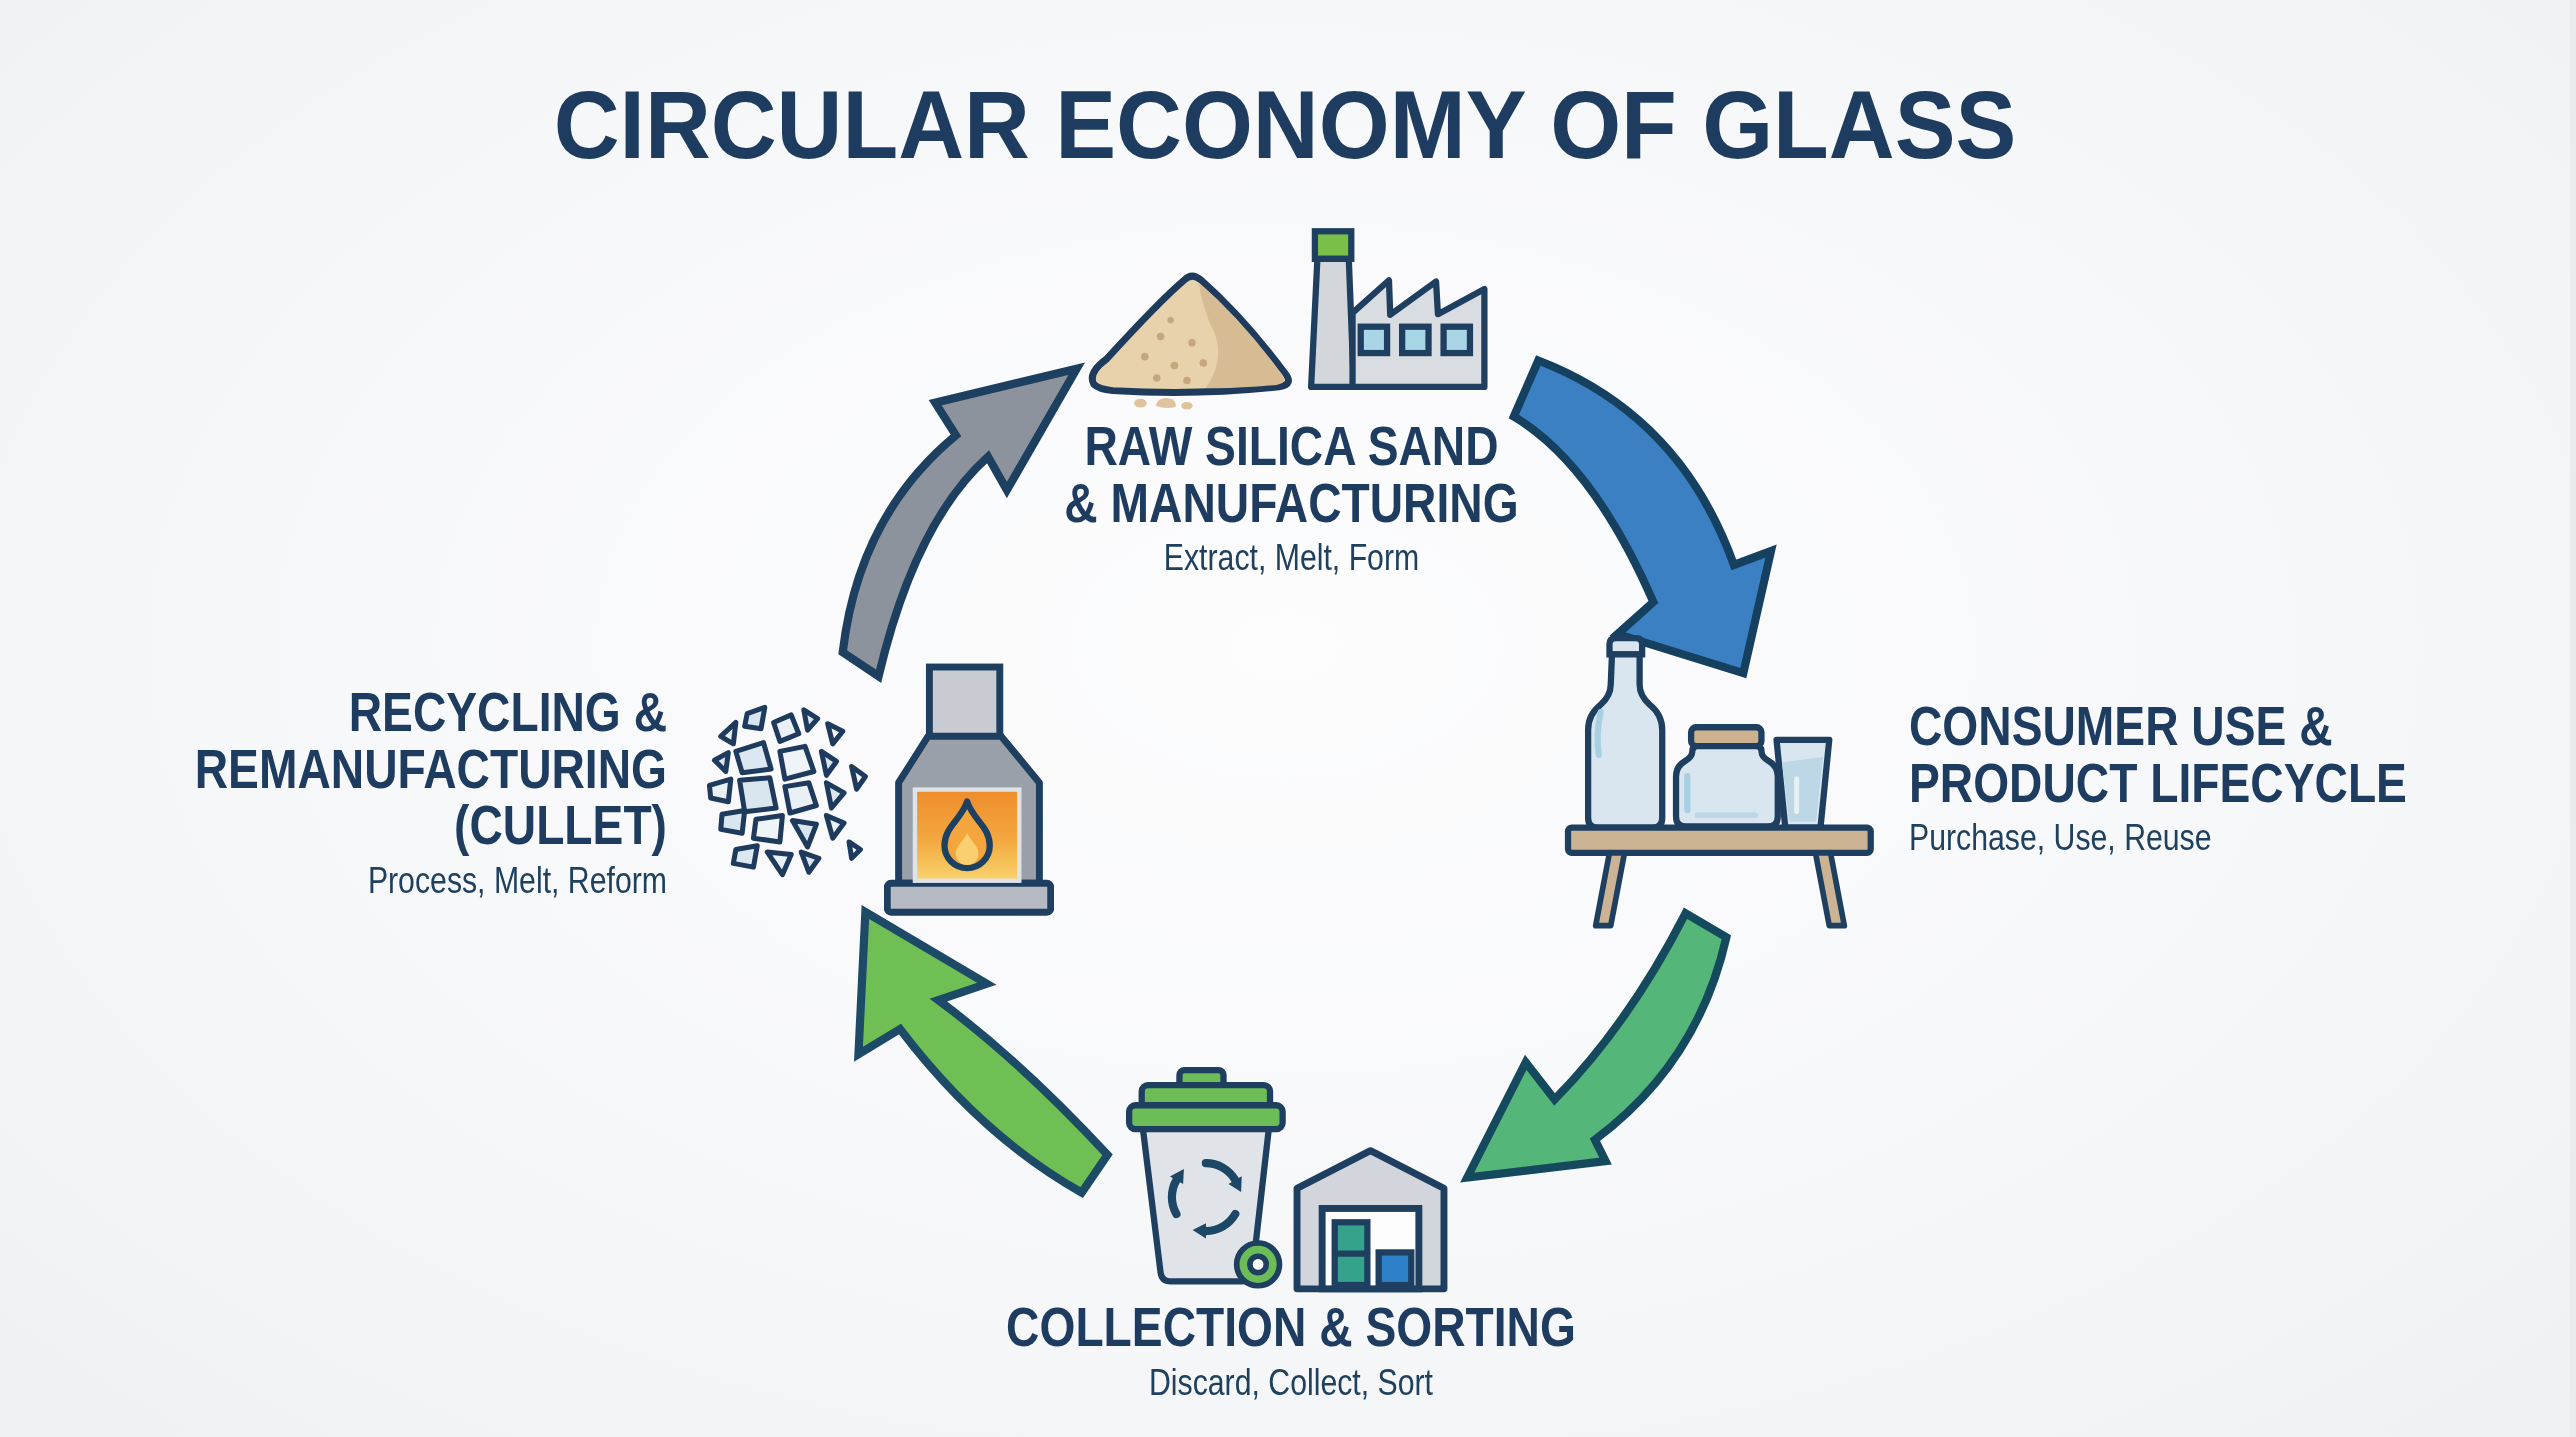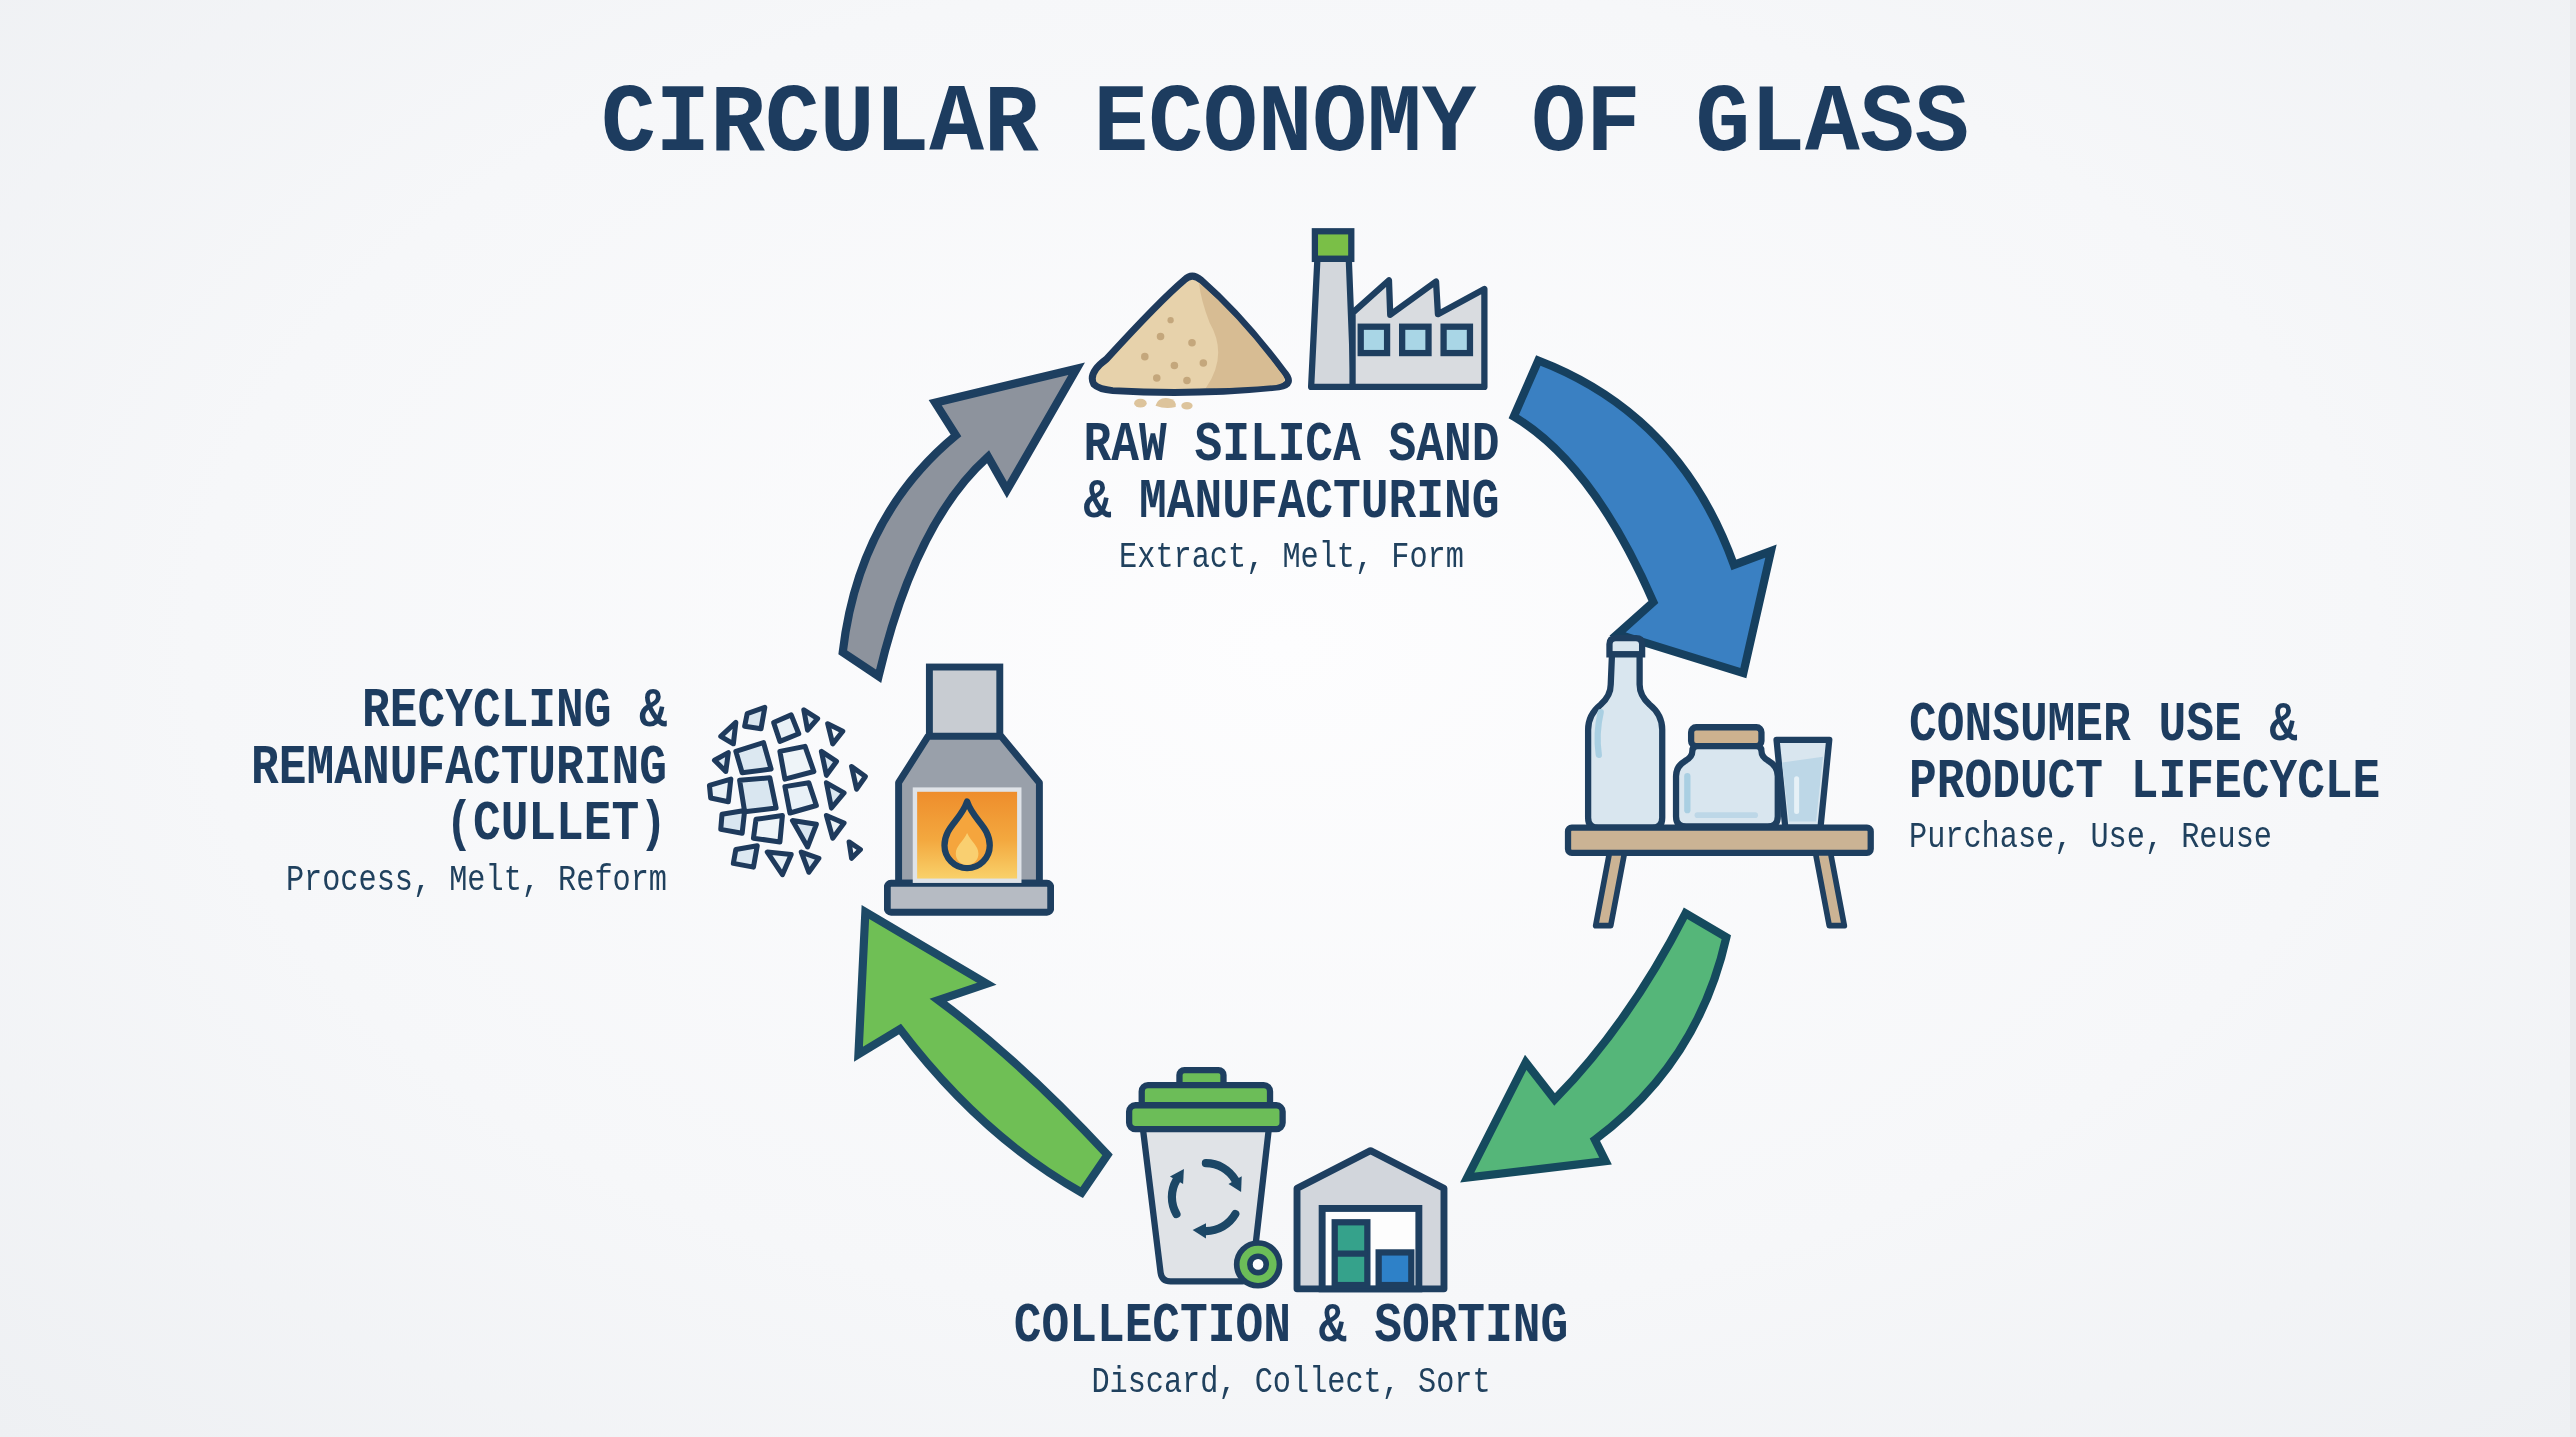--- a/index.html
+++ b/index.html
@@ -1,21 +1,21 @@
 <!DOCTYPE html>
 <html style="font-size:10px"><head>
 <meta charset="utf-8">
 <style>
   html,body{margin:0;padding:0;background:#e9ebee;}
   #stage{
     position:relative;
     width:2570px;height:1438px;
     background:radial-gradient(ellipse at 50% 45%, #fdfdfe 0%, #f6f7f9 60%, #eef0f3 100%);
     overflow:hidden;
-    font-family:Liberation Mono, monospace;
+    font-family:Liberation Sans, sans-serif;
   }
   .abs{position:absolute;}
   #main-title{
     left:0;top:70px;width:100%;
     text-align:center;
     font-size:96px;font-weight:700;letter-spacing:0px;
     color:#1d3c5f;
     transform:scaleX(0.95);transform-origin:50% 0;
     white-space:nowrap;
   }

